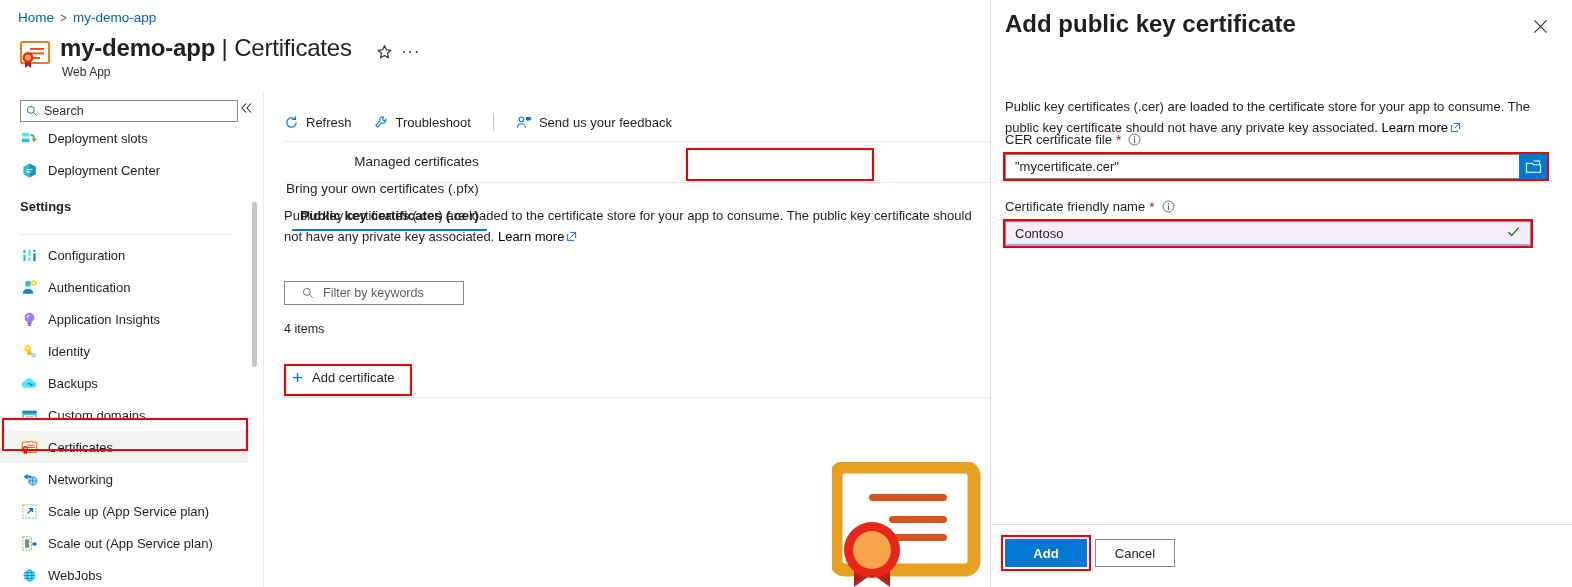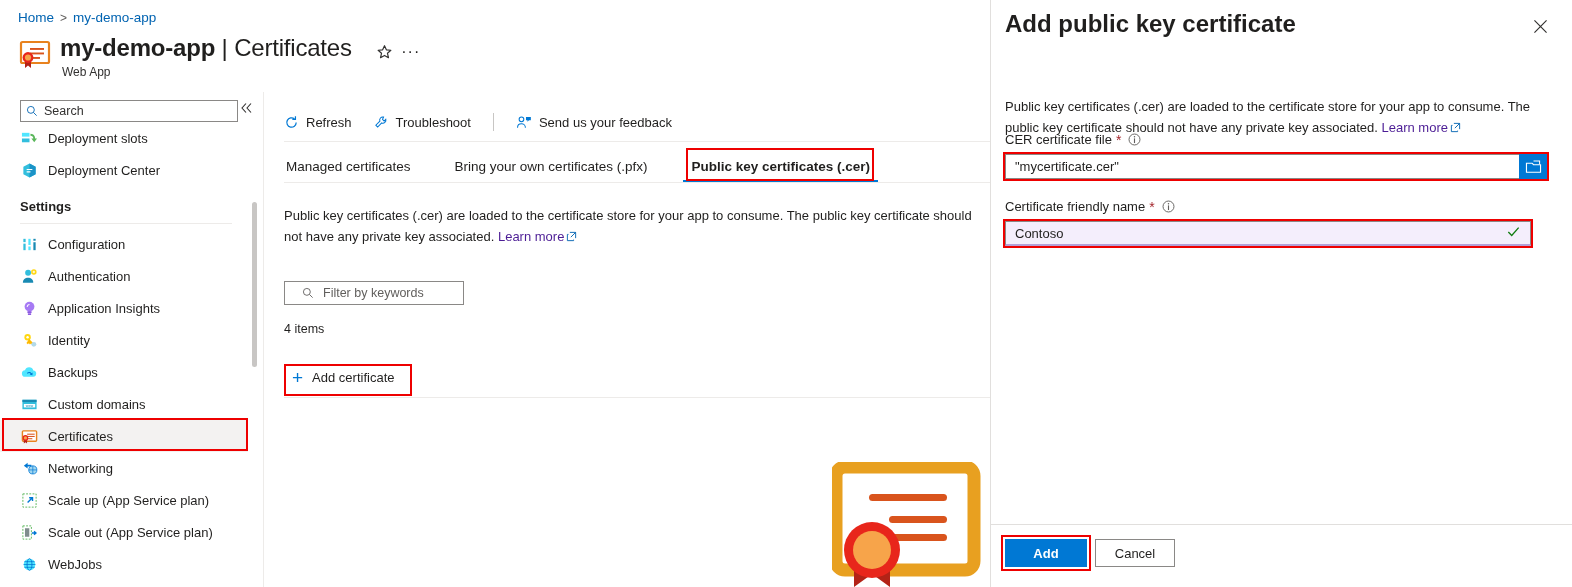--- a/index.html
+++ b/index.html
@@ -34,43 +34,43 @@
   .sidesearch { width:100%; height:22px; border:1px solid #8a8886; background:#fff;
                 display:flex; align-items:center; padding-left:5px; }
   .sidesearch .ph { font-size:12.5px; color:#323130; margin-left:6px; }
   .collapse-btn { position:absolute; left:240px; top:102px; font-size:13px; color:#323130; cursor:pointer; }
 
   
   .sidenav { position:absolute; left:0; top:122px; width:248px; height:465px; overflow:hidden; }
   .nav-item { display:flex; align-items:center; height:32px; padding-left:20px; font-size:13px; color:#201f1e; cursor:pointer; }
   .nav-item .ico { width:18px; height:18px; flex:0 0 18px; margin-right:10px; display:flex; align-items:center; justify-content:center; }
   .nav-item.selected { background:#f3f2f1; }
-  .nav-section { font-size:13px; font-weight:700; padding-left:20px; margin-top:13px; margin-bottom:9px; color:#201f1e; }
+  .nav-section { font-size:13px; font-weight:700; padding-left:20px; margin-top:13px; margin-bottom:20px; color:#201f1e; }
   .nav-rule { height:1px; background:#edebe9; margin:2px 16px 4px 20px; }
   .scroll-track { position:absolute; left:252px; top:122px; width:5px; height:465px; }
   .scroll-thumb { position:absolute; left:0; top:80px; width:5px; height:165px; background:#c8c6c4; border-radius:3px; }
   .blade-divider { position:absolute; left:263px; top:92px; width:1px; height:495px; background:#edebe9; }
 
   
   .cmdbar { position:absolute; left:284px; top:108px; display:flex; align-items:center; height:28px; }
   .cmd { display:flex; align-items:center; font-size:13px; color:#201f1e; margin-right:22px; cursor:pointer; }
   .cmd .cico { margin-right:7px; display:flex; align-items:center; }
   .cmd-sep { width:1px; height:18px; background:#c8c6c4; margin-right:22px; }
   .cmdbar-rule { position:absolute; left:284px; top:141px; width:706px; height:1px; background:#edebe9; }
 
   
-  .tabs { position:absolute; left:284px; top:150px; display:flex; align-items:flex-end; height:32px; }
+  .tabs { position:absolute; left:284px; top:150px; display:flex; align-items:flex-end; height:32px;flex-direction:column; }
   .tab { font-size:13.5px; color:#201f1e; padding:4px 2px 8px 2px; margin-right:40px; cursor:pointer; position:relative; white-space:nowrap; }
   .tab.active { font-weight:600; }
   .tab.active::after { content:""; position:absolute; left:-6px; right:-6px; bottom:0; height:2.5px; background:#0078d4; }
   .tabs-rule { position:absolute; left:284px; top:182px; width:706px; height:1px; background:#edebe9; }
 
   
   .desc { position:absolute; left:284px; top:205px; width:700px; font-size:13px; line-height:21px; color:#201f1e; }
-  .lnk { color:#4c1d95; text-decoration:none; cursor:pointer; }
+  .lnk { color:#000000; text-decoration:none; cursor:pointer; }
   .ext-ico { display:inline-block; vertical-align:-1px; margin-left:2px; }
 
   
   .filterbox { position:absolute; left:284px; top:281px; width:180px; height:24px; border:1px solid #8a8886;
                background:#fff; display:flex; align-items:center; padding-left:17px; }
   .filterbox .ph { font-size:12.5px; color:#605e5c; margin-left:9px; }
   .itemcount { position:absolute; left:284px; top:322px; font-size:12.5px; color:#201f1e; }
 
   
   .addcert { position:absolute; left:292px; top:368px; display:flex; align-items:center; font-size:13px; color:#201f1e; cursor:pointer; }

